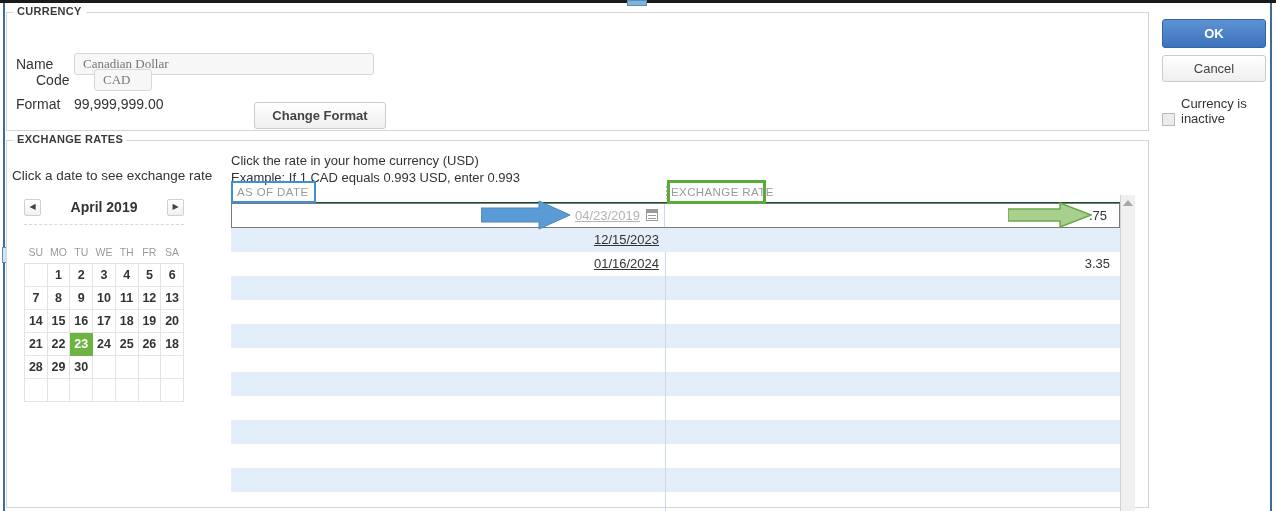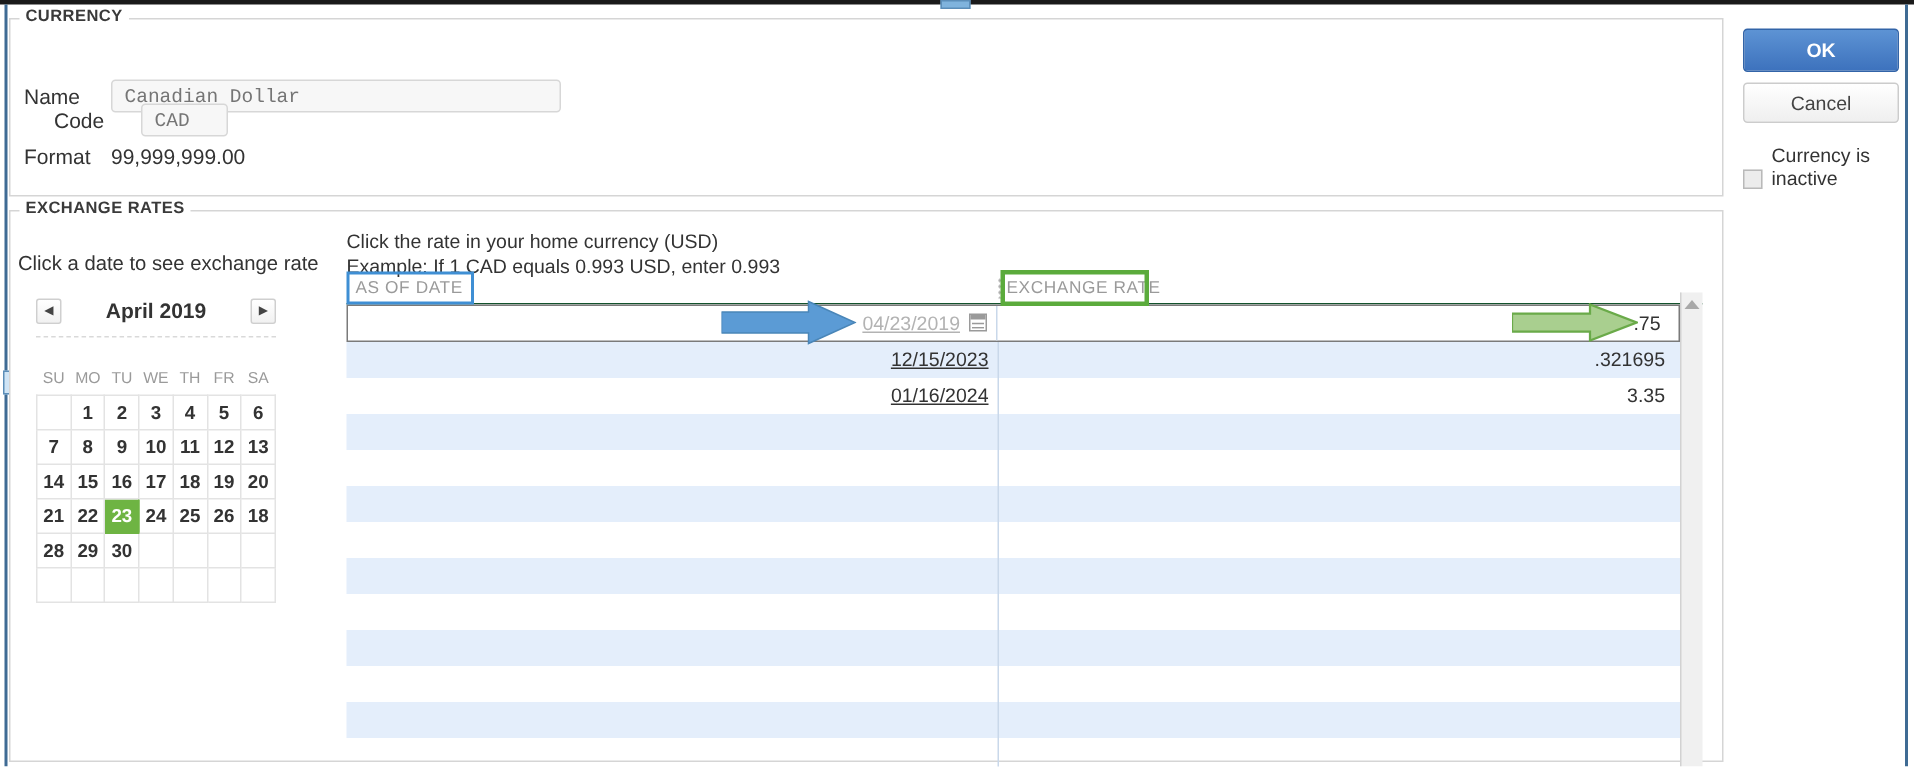--- a/index.html
+++ b/index.html
@@ -52,21 +52,21 @@
   .r-code{left:9px;top:56px;margin-left:20px;}
   .r-format{left:9px;top:83px;}
   .lbl-w{width:58px;display:inline-block;}
   .txtinput{
     height:22px;
     box-sizing:border-box;
     border:1px solid #d7d7d7;
     background:#f7f7f7;
     border-radius:3px;
     padding:0 8px;
-    font-family:Liberation Mono, monospace;
+    font-family:Liberation Serif, serif;
     font-size:13px;
     color:#adadad;
     outline:none;
   }
   .in-name{width:300px;}
   .in-code{width:58px;}
   .format-val{font-size:14px;color:#333;}
   .btn{
     font-family:"Liberation Sans", sans-serif;
     font-size:13px;
@@ -204,20 +204,21 @@
     <div class="form-row r-code">
       <span class="lbl lbl-w">Code</span>
       <input class="txtinput in-code" type="text" readonly="" placeholder="CAD" style="">
     </div>
 
     <div class="form-row r-format">
       <span class="lbl lbl-w">Format</span>
       <span class="format-val">99,999,999.00</span>
     </div>
 
+    <button class="btn btn-changeformat">Change Format</button>
   </div>
 
   <button class="btn-ok">OK</button>
   <button class="btn btn-cancel">Cancel</button>
   <div class="chk-wrap">
     <div class="chk-box"></div>
     <div class="chk-label">Currency is inactive</div>
   </div>
 
   <div class="fieldset fs-rates">
@@ -324,21 +325,20 @@
       </div>
     </div>
 
     <div class="rows" id="grid-rows">
         <div class="grow editrow">
           <div class="c-date">04/23/2019<span class="cal-ico"></span></div>
           <div class="c-rate">.75</div>
         </div>
         <div class="grow alt">
           <div class="c-date">12/15/2023</div>
-          <div class="c-rate">.321695</div>
         </div>
         <div class="grow">
           <div class="c-date">01/16/2024</div>
           <div class="c-rate">3.35</div>
         </div>
         <div class="grow alt">
           <div class="c-date"></div>
           <div class="c-rate"></div>
         </div>
         <div class="grow">

